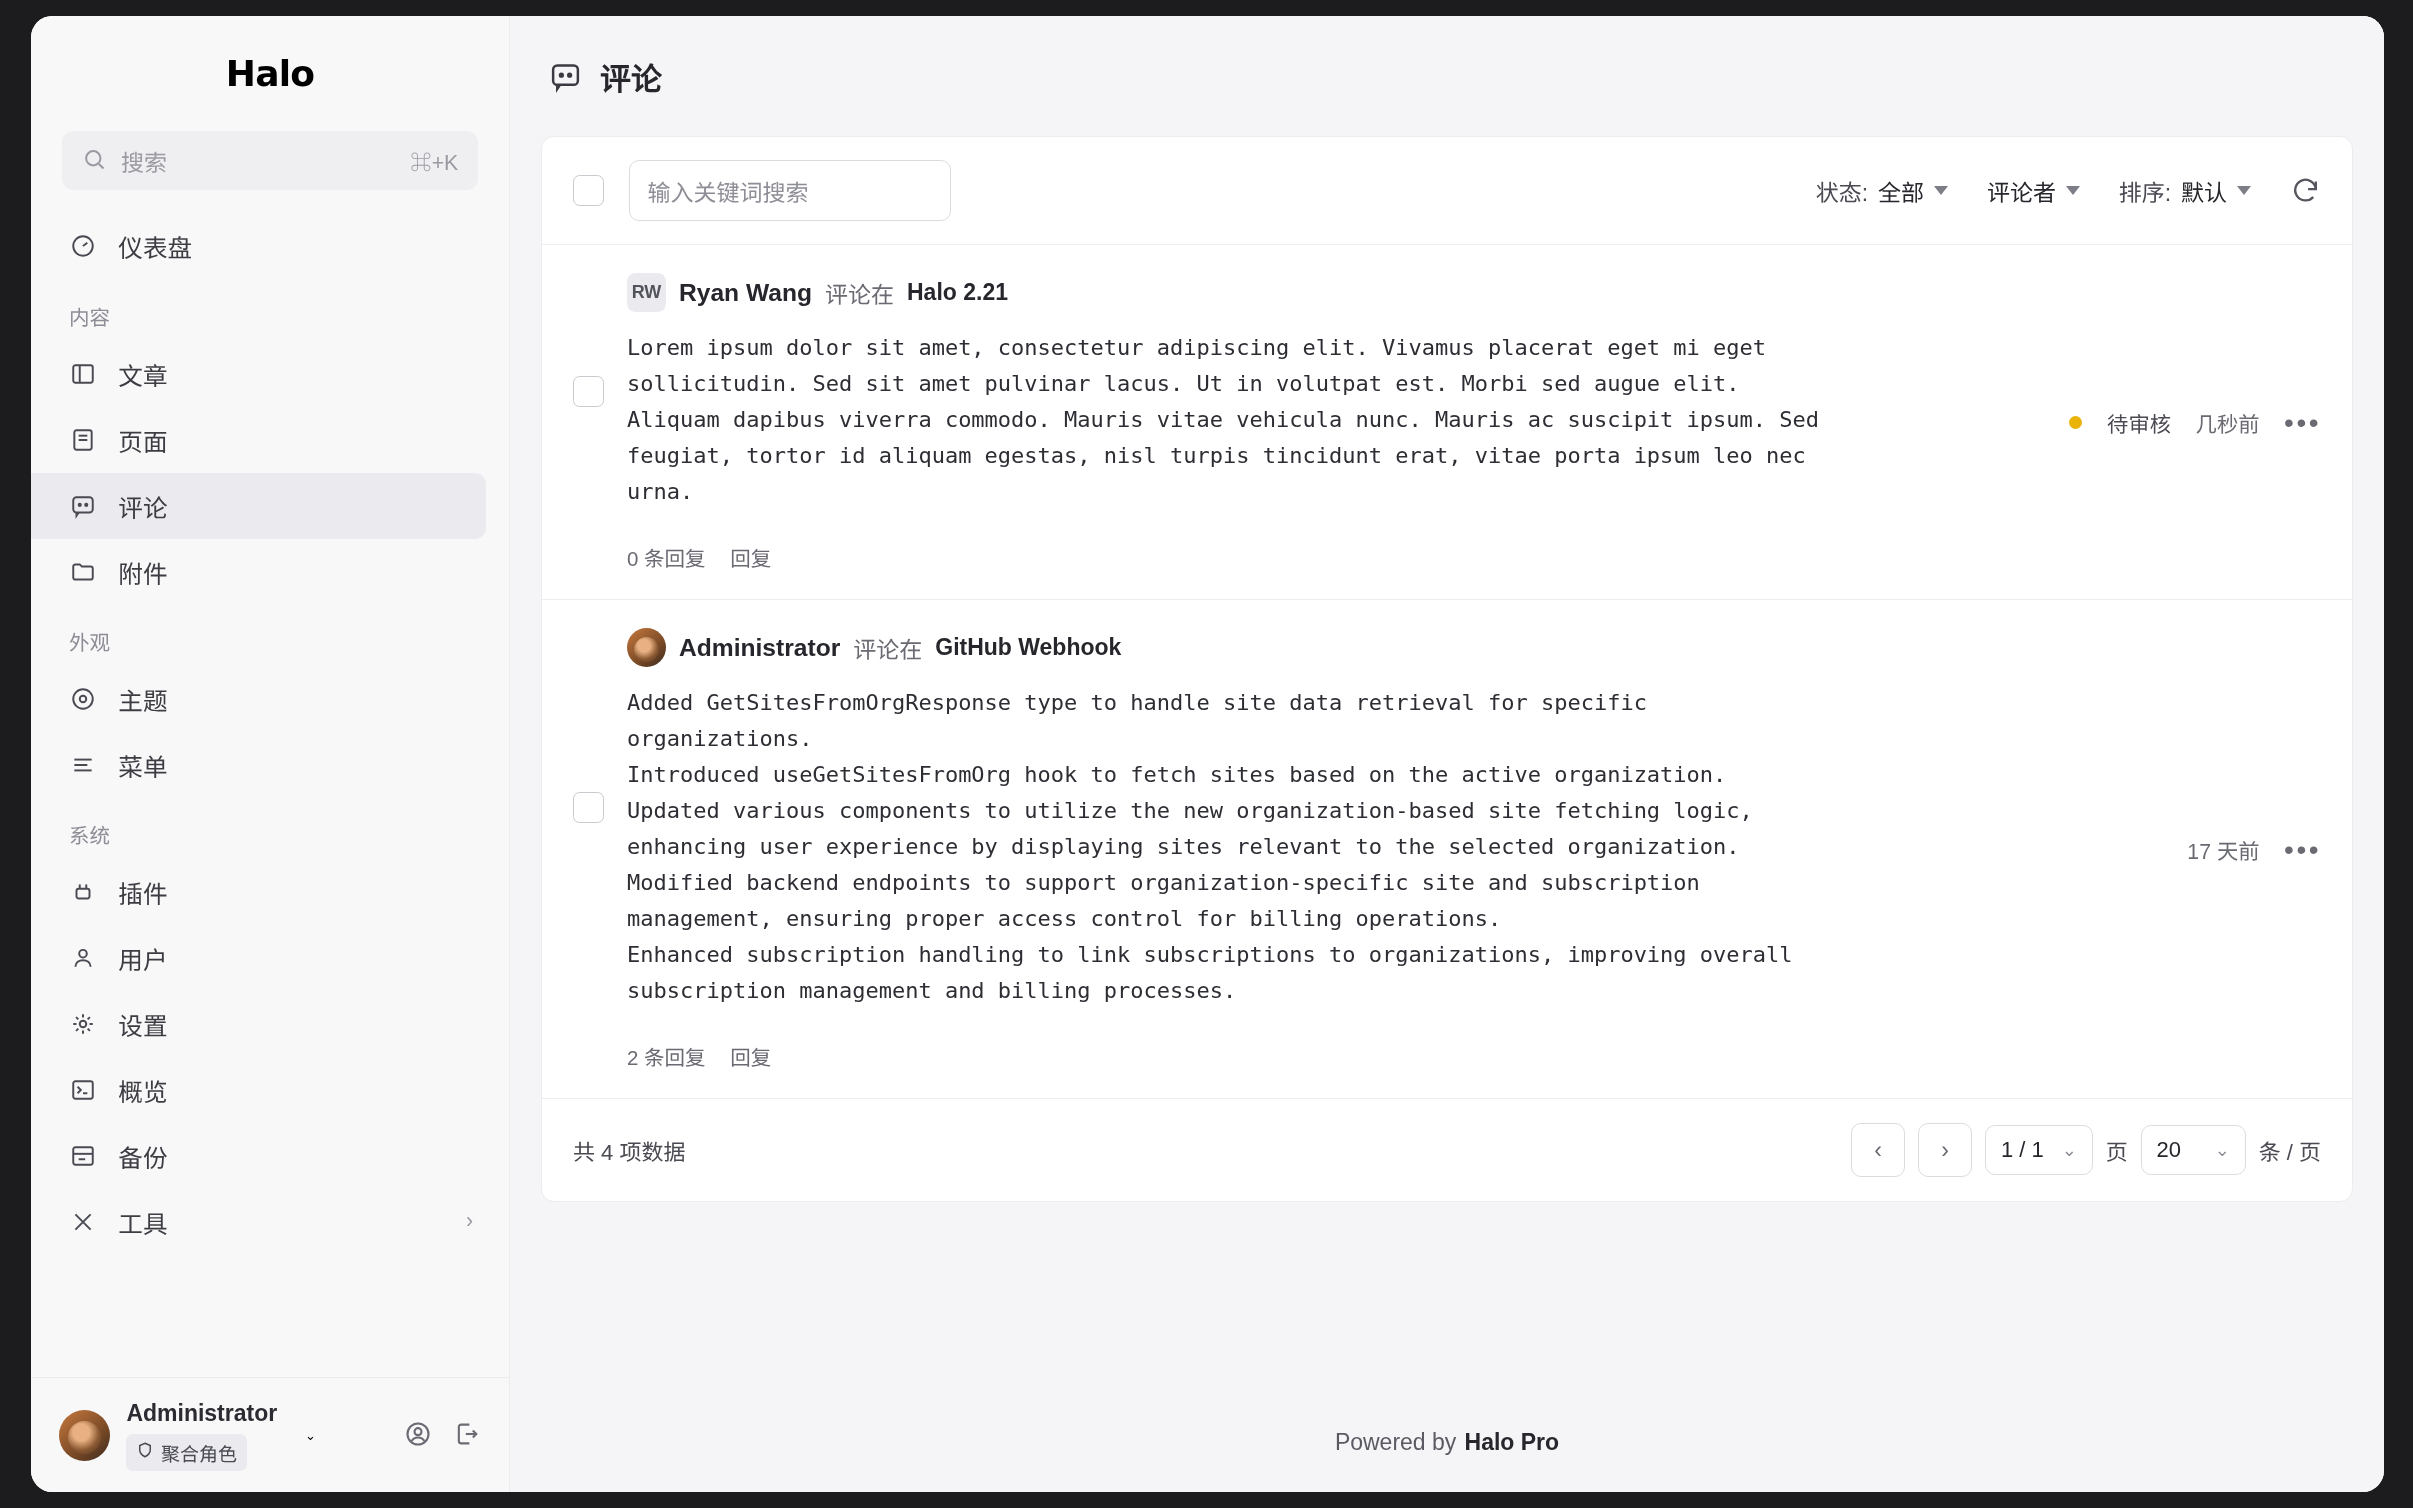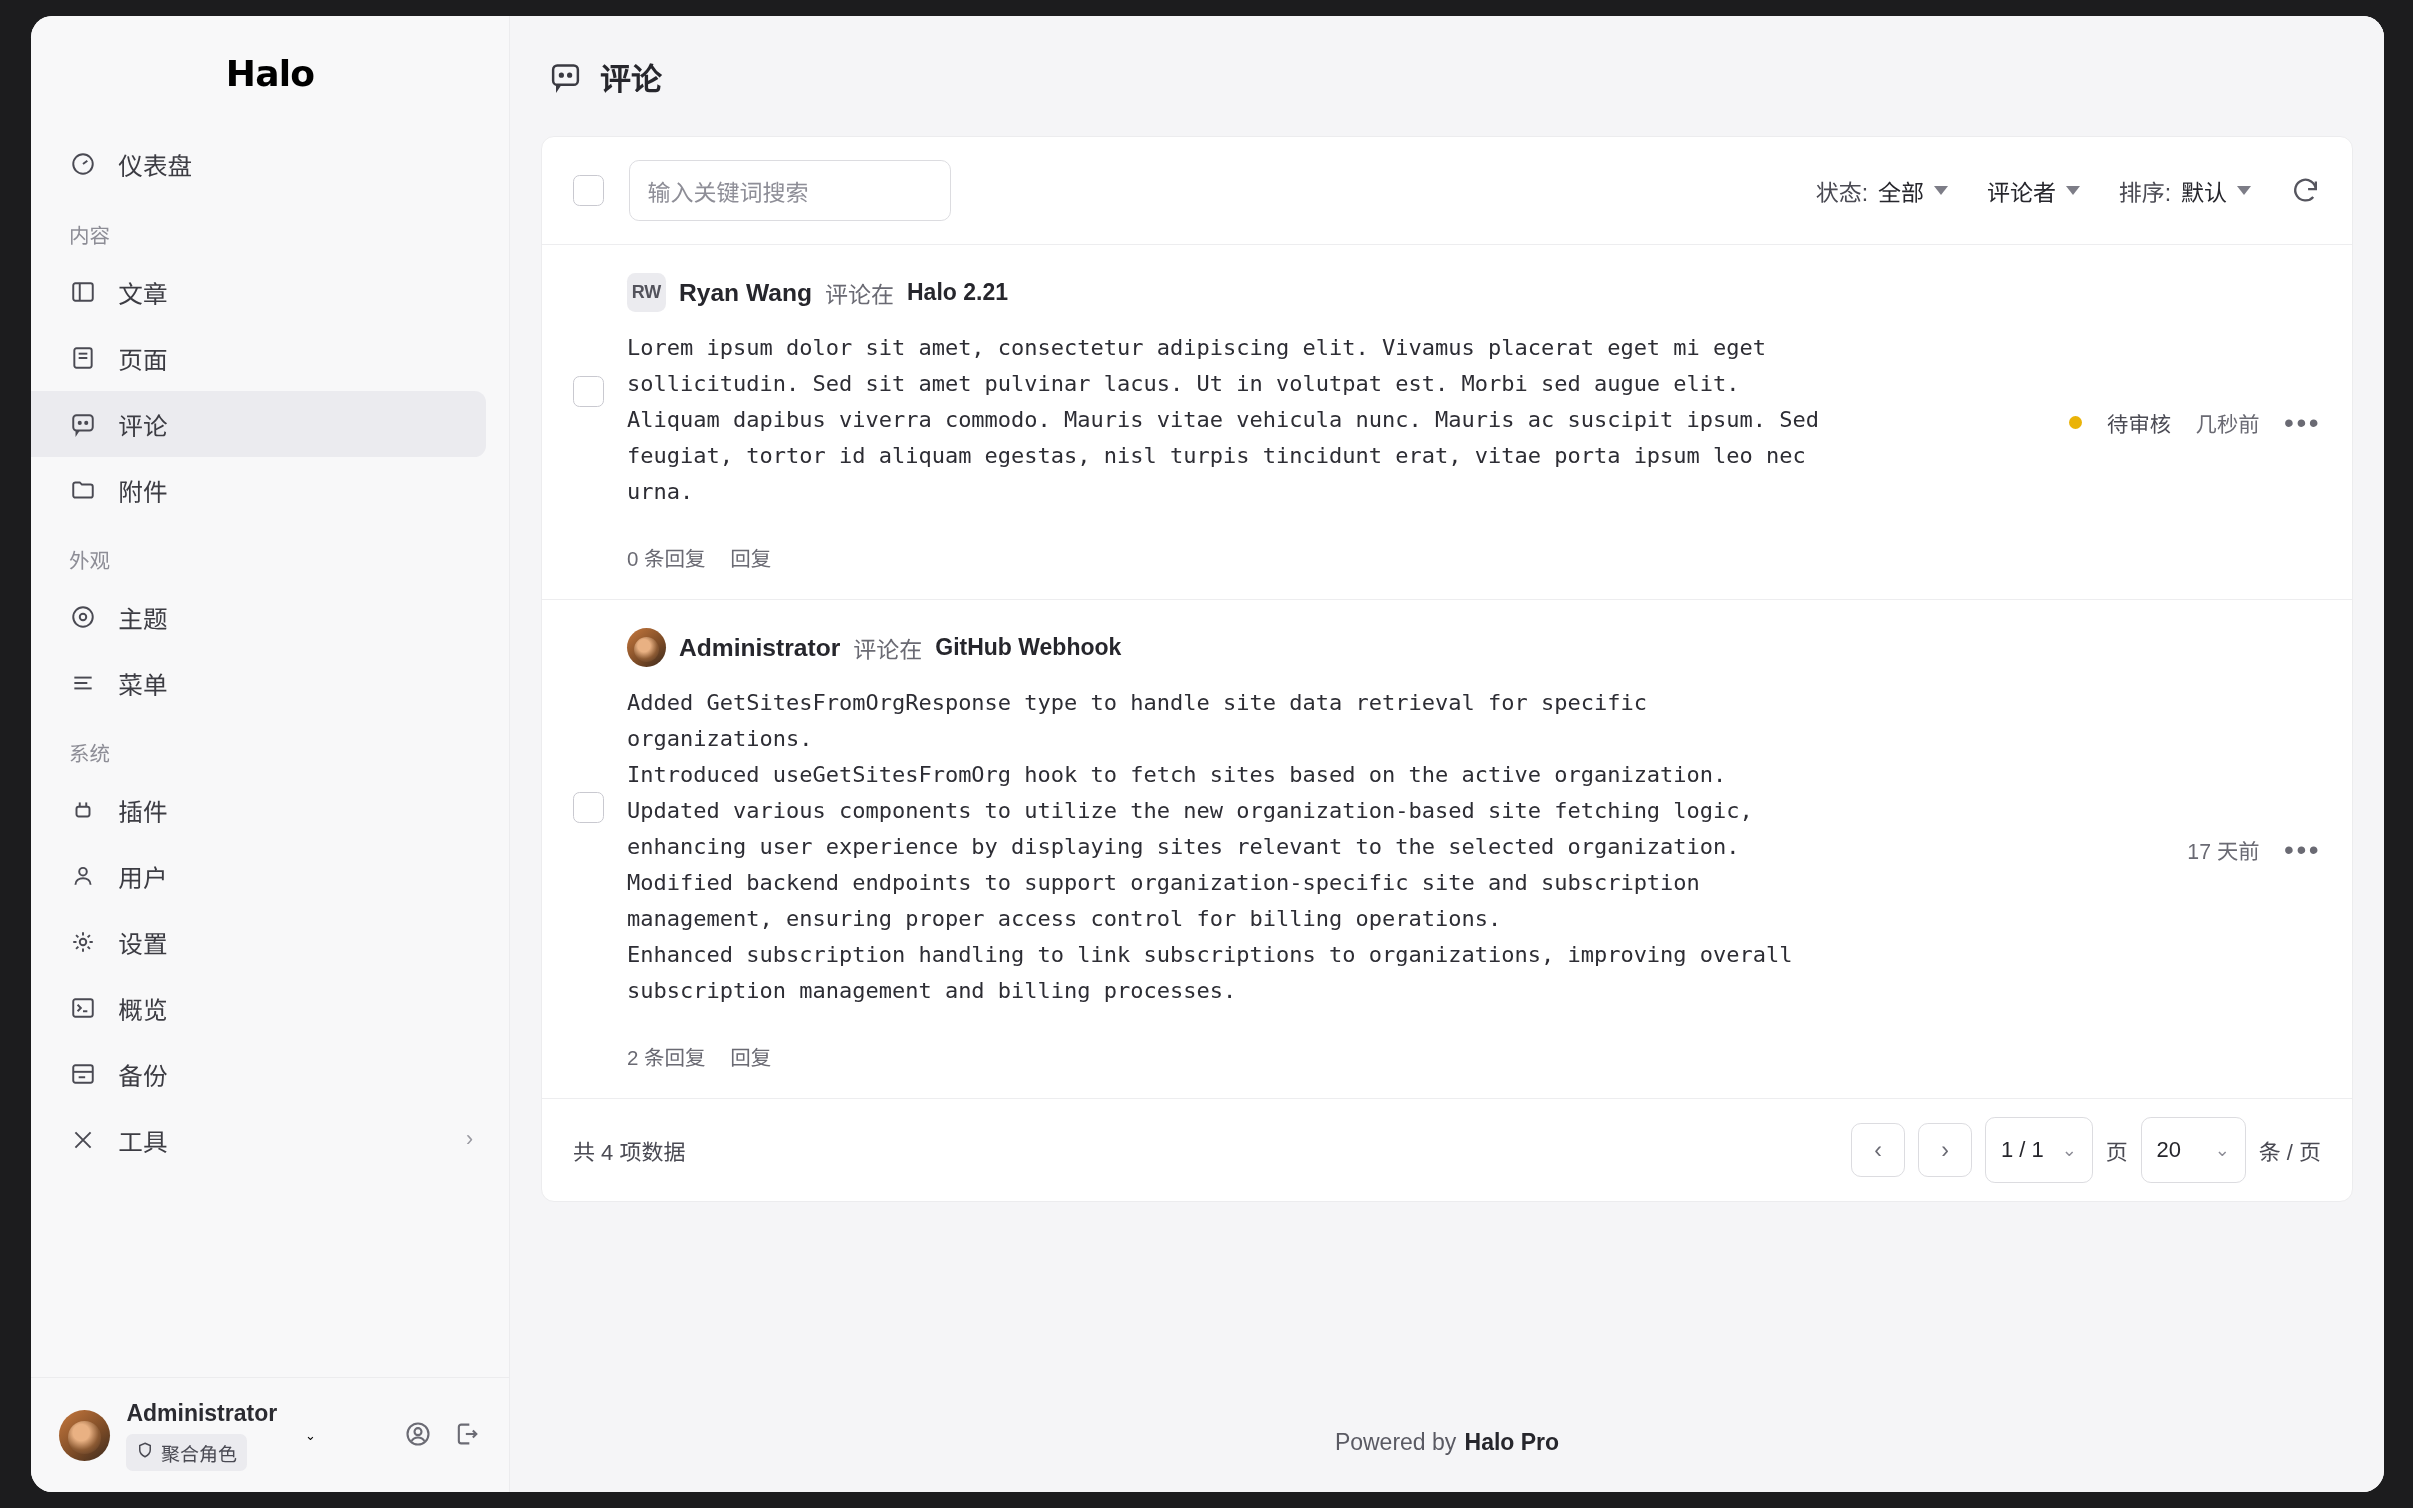--- a/index.html
+++ b/index.html
@@ -234,21 +234,21 @@
   .pager .total { margin-right: auto; }
   .pg-btn {
     width: 54px; height: 54px;
     border: 0.8px solid #dcdce0; background: #fff;
     border-radius: 9.9px;
     display: flex; align-items: center; justify-content: center;
     color: #6a6a73; font-size: 23px; cursor: pointer;
   }
   .pg-btn:first-of-type { border-radius: 9.9px 0 0 9.9px; }
   .sel {
-    height: 66px; min-width: 105px;
+    height: 50px; min-width: 105px;
     border: 0.8px solid #dcdce0; background: #fff; border-radius: 9.9px;
     display: flex; align-items: center; justify-content: space-between;
     padding: 0 14.8px; gap: 18px; cursor: pointer;
     font-size: 22px; color: #26262c;
   }
   .sel .caret2 { color: #8b8b95; font-size: 18px; }
   .footer {
     height: 99px;
     display: flex; align-items: center; justify-content: center;
     font-size: 23px; color: #5a5a63;
@@ -259,20 +259,30 @@
 </head>
 <body>
 
 <div class="window">
 
   <aside class="sidebar">
     <div class="logo-wrap">
       <div class="logo">Halo</div>
     </div>
 
+    <div class="search-box">
+      <span class="ico">
+        <svg width="24.6" height="24.6" viewBox="0 0 24 24" fill="none" stroke="#9a9aa2" stroke-width="2">
+            <circle cx="11" cy="11" r="7"></circle>
+            <line x1="16.5" y1="16.5" x2="21" y2="21"></line>
+          </svg>
+      </span>
+      <span class="ph">搜索</span>
+      <span class="kbd">⌘+K</span>
+    </div>
 
     <nav class="nav">
 
       <div class="nav-item">
         <span class="ico">
           <svg width="26" height="26" viewBox="0 0 24 24" fill="none" stroke="currentColor" stroke-width="1.8">
               <circle cx="12" cy="12" r="9"></circle>
               <path d="M12 12l4-3"></path>
             </svg>
         </span>

